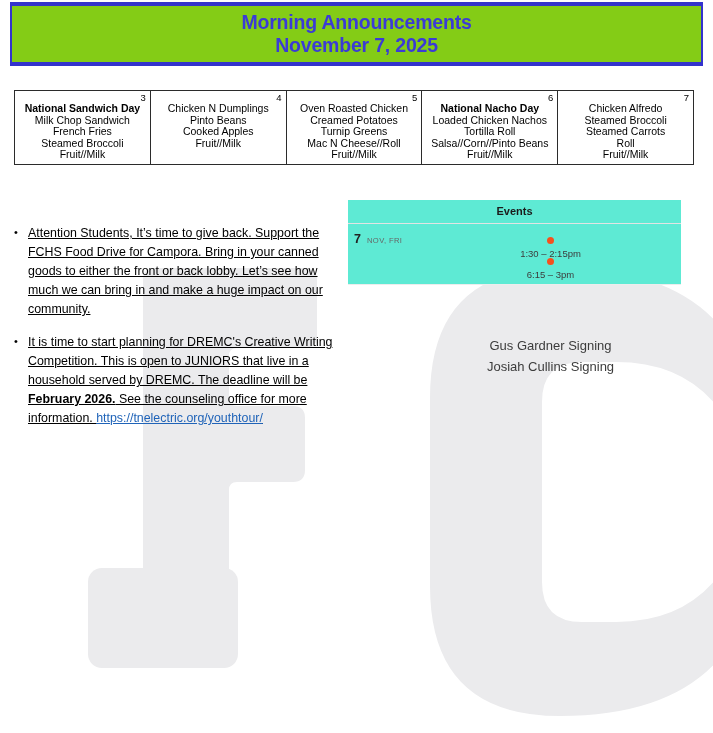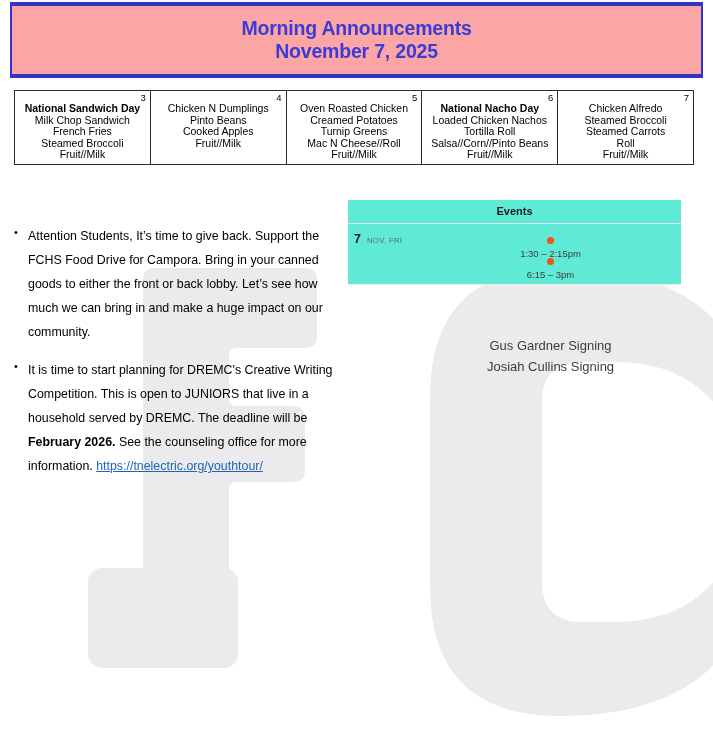--- a/index.html
+++ b/index.html
@@ -30,23 +30,23 @@
     z-index: 0;
     pointer-events: none;
   }
 
   
   #header-banner {
     position: absolute;
     left: 10px;
     top: 2px;
     width: 693px;
-    height: 76px;
+    height: 64px;
     box-sizing: border-box;
-    background: #fca5a5;
+    background: #84cc16;
     border-top: 4px solid #3333cc;
     border-bottom: 4px solid #3333cc;
     border-left: 2px solid #3333cc;
     border-right: 2px solid #3333cc;
     z-index: 3;
     display: flex;
     flex-direction: column;
     align-items: center;
     justify-content: center;
   }
@@ -114,23 +114,24 @@
     font-size: 11px;
     line-height: 17.5px;
     color: #000;
     text-align: left;
     padding-left: 2px;
     box-sizing: border-box;
   }
   .bullet-text {
     flex: 1;
     font-size: 12.4px;
-    line-height: 24px;
+    line-height: 19px;
     color: #000;
     text-align: left;
+    text-decoration: underline;
   }
   .bullet-text b { font-weight: bold; }
   .bullet-text .weblink {
     color: #1f63b8;
     text-decoration: underline;
   }
 
   
   #events-panel {
     position: absolute;

